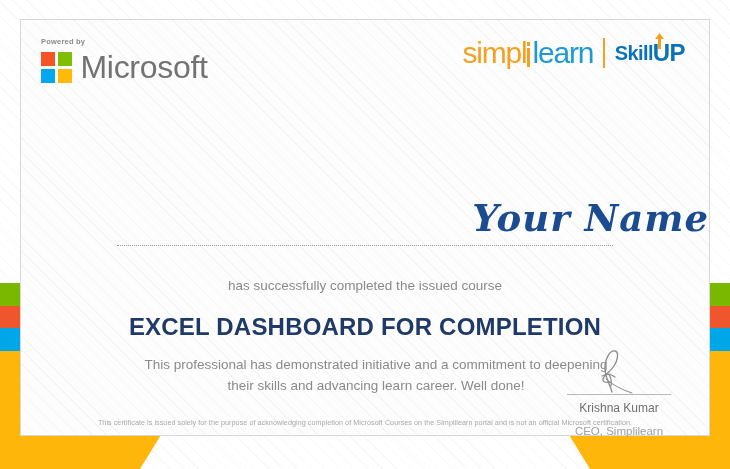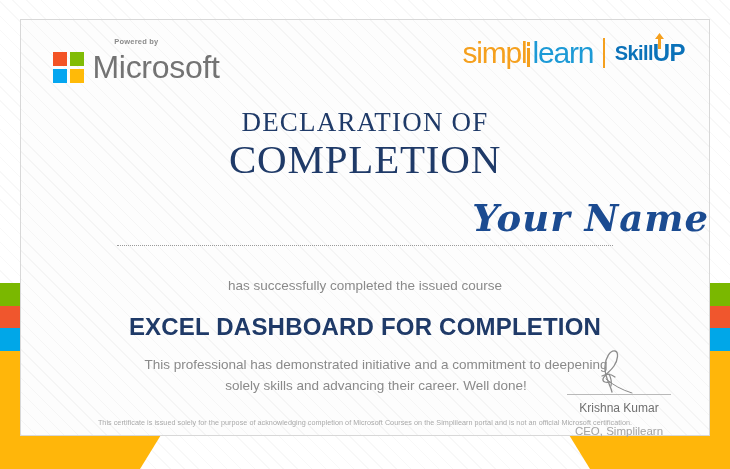--- a/index.html
+++ b/index.html
@@ -38,21 +38,21 @@
         rgba(0,0,0,0) 1px, rgba(0,0,0,0) 10px);
   }
   .page-stripes{
     position:absolute;inset:0;z-index:1;
     background-image:repeating-linear-gradient(45deg,
         rgba(0,0,0,0.028) 0px, rgba(0,0,0,0.028) 1px,
         rgba(0,0,0,0) 1px, rgba(0,0,0,0) 10px);
   }
 
   
-  .ms-logo{position:absolute;left:32px;top:17px;text-align:center;}
+  .ms-logo{position:absolute;left:20px;top:17px;}
   .powered{font-size:7.5px;color:#8b8b8b;letter-spacing:.2px;margin-bottom:3px;font-weight:bold;}
   .ms-row{display:flex;align-items:center;}
   .ms-squares{display:grid;grid-template-columns:14px 14px;grid-template-rows:14px 14px;gap:2.5px;margin-right:9px;}
   .sq{width:14px;height:14px;}
   .sq.r{background:#f35325;}
   .sq.g{background:#81bc06;}
   .sq.b{background:#05a6f0;}
   .sq.y{background:#ffba08;}
   .ms-word{font-size:32px;color:#737373;letter-spacing:-.3px;font-weight:400;}
 
@@ -151,33 +151,29 @@
       <span class="sl-div"></span>
       <span class="sl-skill">Skill</span>
       <span class="sl-up">
         <span>UP</span>
         <svg class="sl-arrow" viewBox="0 0 9 16">
           <path d="M4.5,0 L9,6 L6,6 L6,16 L3,16 L3,6 L0,6 Z" fill="#f5a01e"></path>
         </svg>
       </span>
     </div>
 
-    <div class="titles">
-      <div class="t1">DECLARATION OF</div>
-      <div class="t2">COMPLETION</div>
-    </div>
 
     <div class="name-wrap">
       <div class="name">Your Name</div>
       <div class="name-rule"></div>
     </div>
 
     <div class="sub1">has successfully completed the issued course</div>
     <div class="course">EXCEL DASHBOARD FOR COMPLETION</div>
-    <div class="desc">This professional has demonstrated initiative and a commitment to deepening solely skills and advancing their career. Well done!</div>
+    <div class="desc">This professional has demonstrated initiative and a commitment to deepening their skills and advancing learn career. Well done!</div>
 
     <div class="sig">
       <div class="sig-mark">
         <svg width="74" height="48" viewBox="0 0 74 48" aria-hidden="true">
           <path d="M30,46 C28,38 22,30 23,20 C23.5,12 28,4 33,5 C37,6 36,14 32,20 C28,26 22,29 21,33 C20.3,36 24,37 28,36" fill="none" stroke="#8c8c8c" stroke-width="1.3" stroke-linecap="round"></path>
           <path d="M20,30 C24,28 29,28 33,31" fill="none" stroke="#8c8c8c" stroke-width="1.2" stroke-linecap="round"></path>
           <path d="M27,28 C29,32 30,36 29,40" fill="none" stroke="#8c8c8c" stroke-width="1.2" stroke-linecap="round"></path>
           <path d="M24,33 C31,39 40,44 50,47" fill="none" stroke="#8c8c8c" stroke-width="1" stroke-linecap="round"></path>
         </svg>
       </div>

